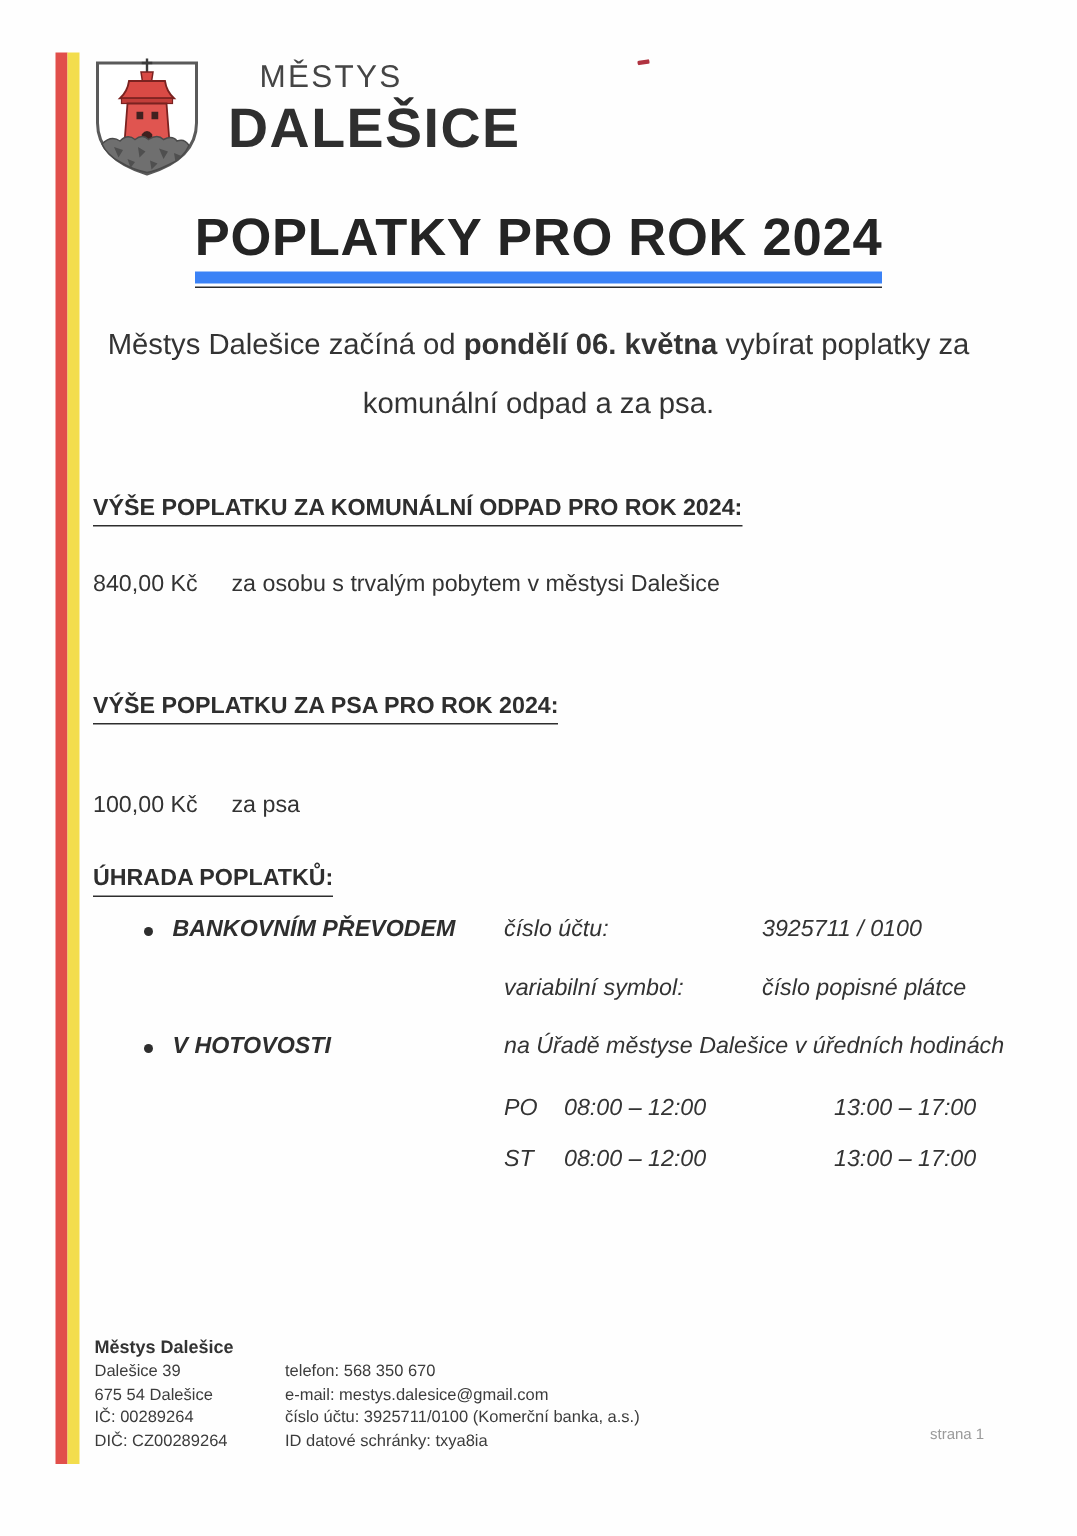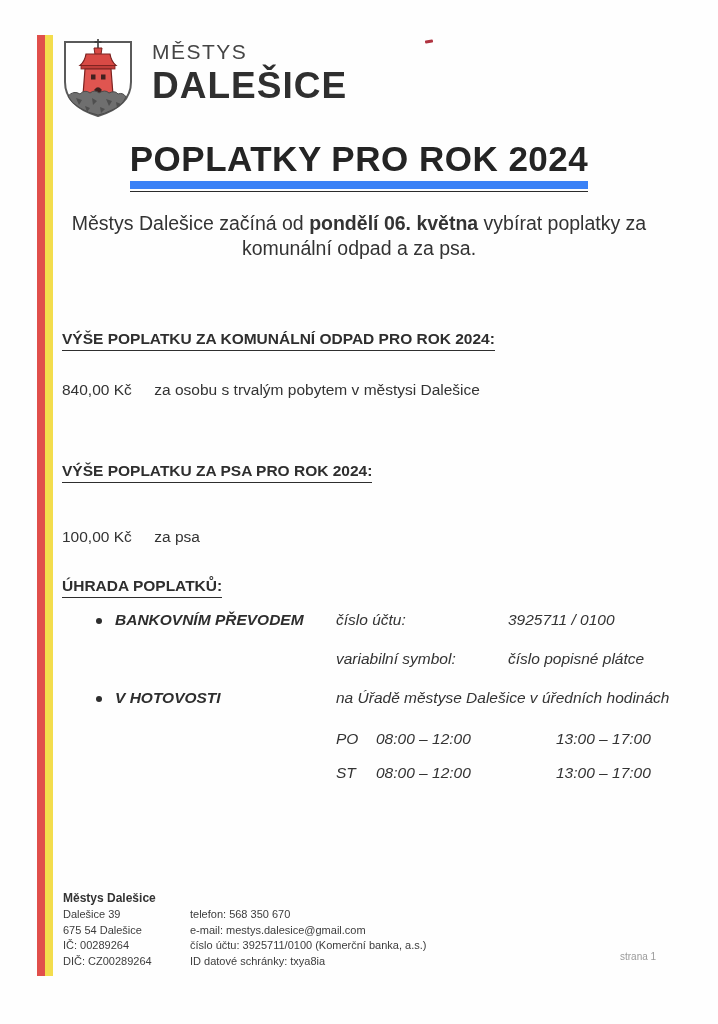--- a/index.html
+++ b/index.html
@@ -11,32 +11,32 @@
   }
   
   .stripe { position:absolute; top:35px; height:941px; width:8px; }
   .stripe-red { left:37px; background:#e14f4b; }
   .stripe-yellow { left:45px; background:#f3dd4d; }
   .scan-artifact { position:absolute; left:425px; top:40px; width:8px; height:3px; background:#b03340; border-radius:1px; transform:rotate(-8deg); }
 
   
   .logo { position:absolute; left:58px; top:36px; display:flex; gap:14px; align-items:flex-start; }
   .logo-text { padding-top:4px; }
-  .org-type { font-size:21px; letter-spacing:1.5px; color:#454545; }
+  .org-type { font-size:21px; letter-spacing:1.5px; color:#454545;margin-left:21px; }
   .org-name { font-size:37px; font-weight:700; letter-spacing:1px; color:#2f2f2f; margin-top:1px; }
 
   
   .title-wrap { position:absolute; left:0; right:0; top:139px; text-align:center; }
   .title-outer { display:inline-block; border-bottom:1px solid #2b2b2b; padding-bottom:2px; }
   .title-inner { display:inline-block; border-bottom:8px solid #3b82f6; padding-bottom:2px;
                  font-size:35px; font-weight:700; letter-spacing:0.5px; color:#242424; }
 
   
   .intro { position:absolute; left:40px; right:40px; top:211px; text-align:center;
-           font-size:19.5px; line-height:25px; color:#333; }
+           font-size:19.5px; line-height:39px; color:#333; }
   .intro b { font-weight:700; }
 
   
   .sec-heading { position:absolute; left:62px; font-size:15.5px; font-weight:700; color:#2e2e2e; white-space:nowrap; }
   .sec-heading span { display:inline-block; border-bottom:1.6px solid #2e2e2e; padding-bottom:1.5px; }
   .h-odpad { top:330px; }
   .h-psa   { top:462px; }
   .h-uhrada{ top:577px; }
 
   

